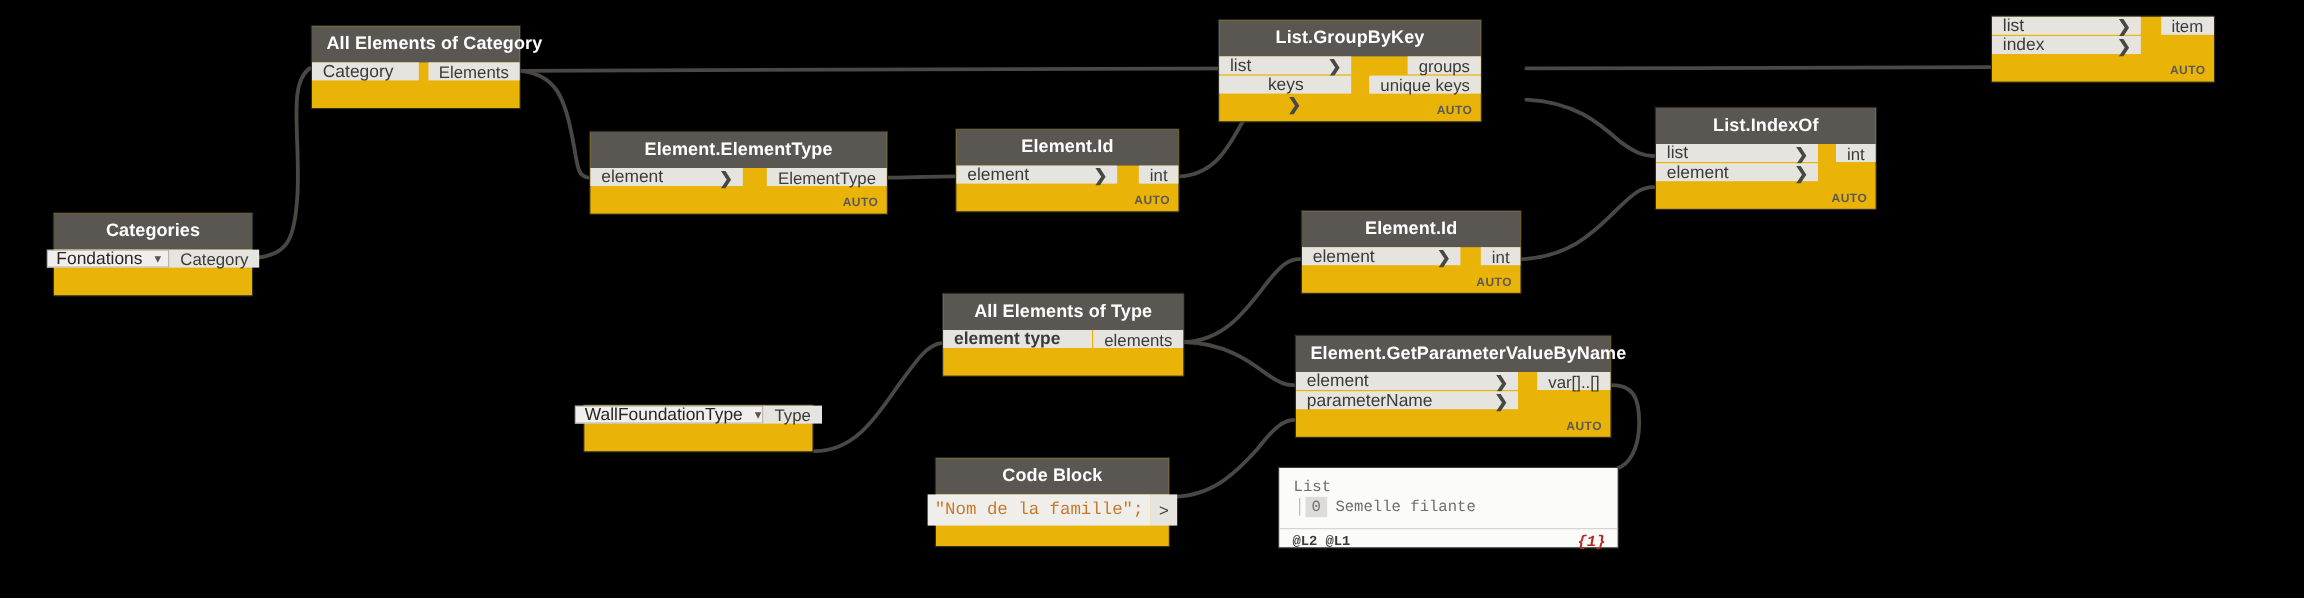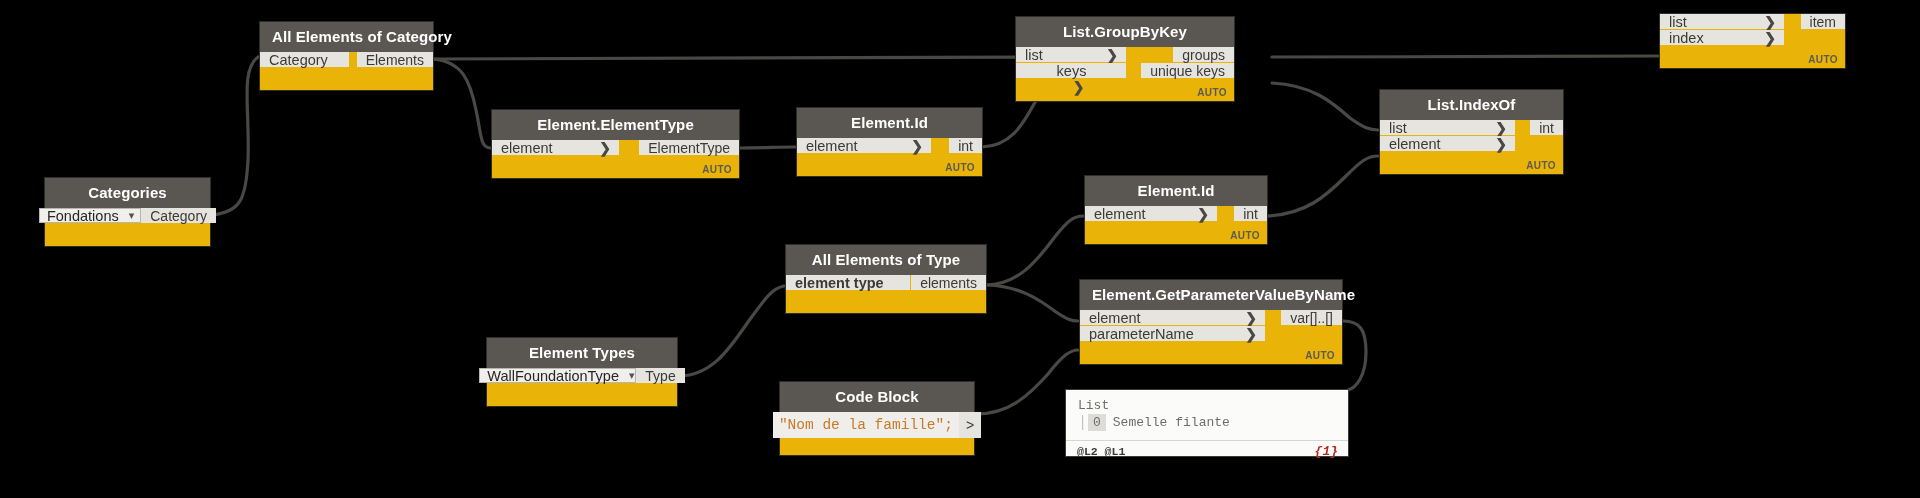--- a/index.html
+++ b/index.html
@@ -259,21 +259,20 @@
         <div class="spacer"></div>
         <div class="port-out">
           <span>elements</span>
         </div>
       </div>
       <div class="pad"></div>
     </div>
   </div>
 
   <div class="node" style="left: 487px; top: 338px; width: 190px;">
-    <div class="hdr">Element Types</div>
     <div class="body">
       <div class="row">
         <div class="ddwrap" style="width: 142px;">
           <span>WallFoundationType</span>
           <span class="ddcaret">▾</span>
         </div>
         <div class="spacer"></div>
         <div class="port-out">
           <span>Type</span>
         </div>

